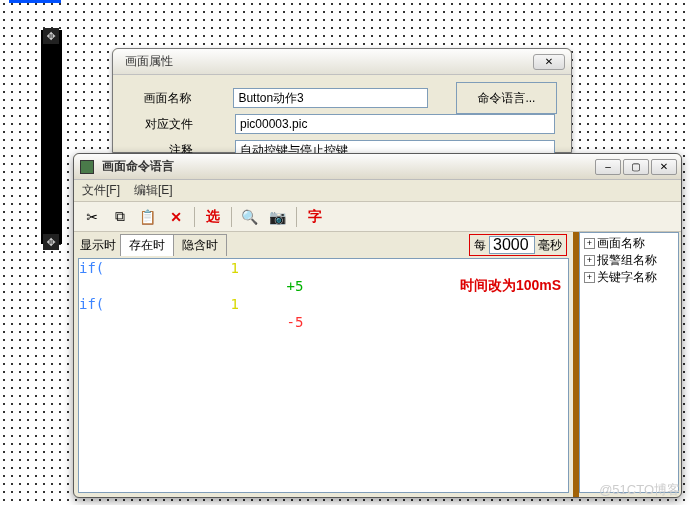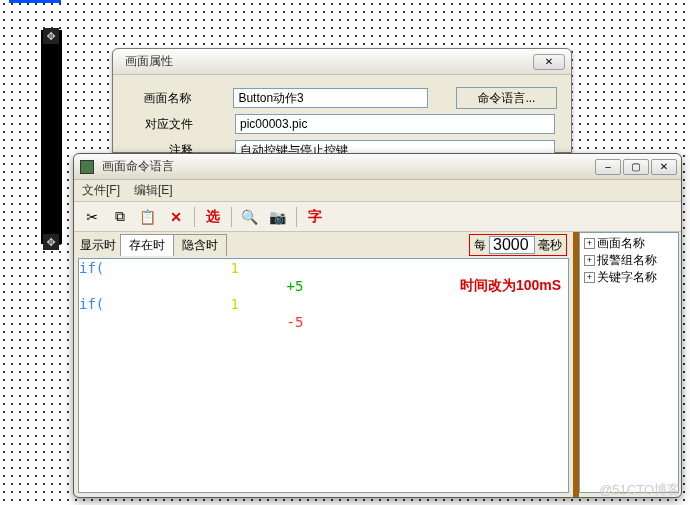--- a/index.html
+++ b/index.html
@@ -36,36 +36,36 @@
 }
 .dialog1 .body { padding: 10px 14px 0 24px; }
 .row { display: flex; align-items: center; height: 26px; gap: 8px; }
 .row label { width: 56px; text-align: right; color: #000; }
 .row input.txt {
   height: 20px; background: #fff; border: 1px solid #7f9db9; padding: 1px 4px;
   font-family: "Microsoft YaHei", SimSun, sans-serif; font-size: 12px; margin-left: 34px;
 }
 .row input.name { width: 200px; }
 .cmd-btn {
-  width: 104px; height: 22px; border: 1px solid #7f9db9; background: #ece9d8;
+  width: 104px; height: 32px; border: 1px solid #7f9db9; background: #ece9d8;
   cursor: pointer; font-size: 12px;
 }
 
 .dialog2 {
   position: absolute; top: 153px; left: 73px; width: 609px; height: 345px;
   background: #ece9d8; border: 1px solid #5a5a5a; border-radius: 6px;
   box-shadow: 0 3px 10px rgba(0,0,0,0.4);
 }
 .dialog2 .titlebar {
   height: 26px; background: linear-gradient(#fcfcfc, #dedacb);
   border-bottom: 1px solid #bcbcbc; border-radius: 6px 6px 0 0;
   display: flex; align-items: center; padding: 0 4px; gap: 4px;
 }
 .dialog2 .appicon { width: 14px; height: 14px; background: #4a7a4a; border: 1px solid #333; margin-left: 2px; }
-.dialog2 .titlebar .title { flex: 1; padding-left: 4px; color: #333; }
+.dialog2 .titlebar .title { flex: 1; padding-left: 4px; color: #333; font-weight: bold; }
 .winctl { display: flex; gap: 2px; }
 .winctl .wbtn {
   width: 26px; height: 16px; border: 1px solid #999; border-radius: 2px;
   background: linear-gradient(#f8f8f8, #e0e0e0); font-size: 10px;
   display: flex; align-items: center; justify-content: center; cursor: pointer;
 }
 .menubar { height: 22px; display: flex; align-items: center; gap: 14px; padding: 0 8px; color: #333; border-bottom: 1px solid #c8c4b6; }
 .menubar span { cursor: pointer; }
 .toolbar {
   height: 30px; display: flex; align-items: center; gap: 8px; padding: 2px 8px;

